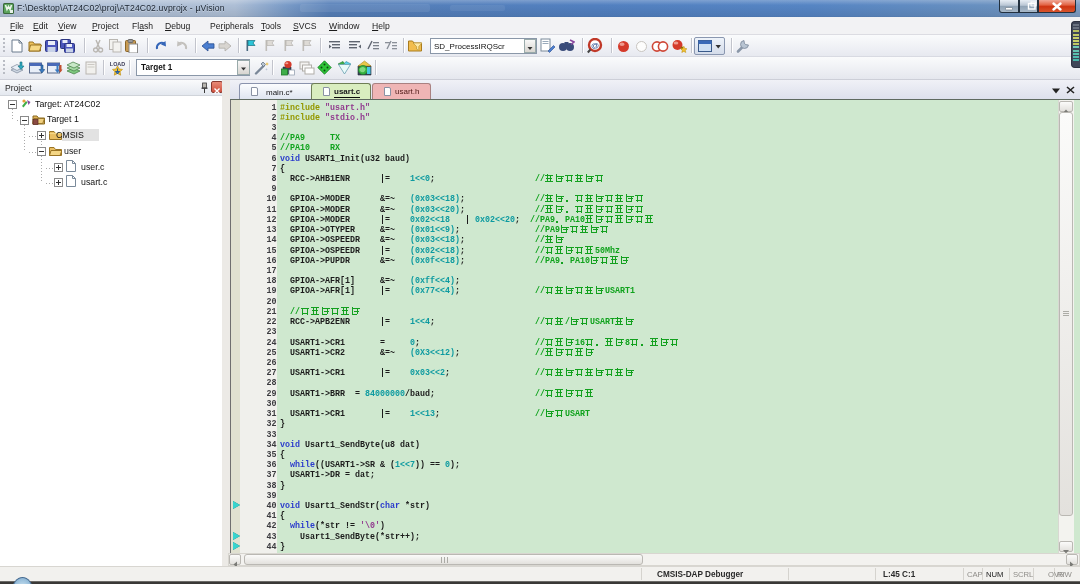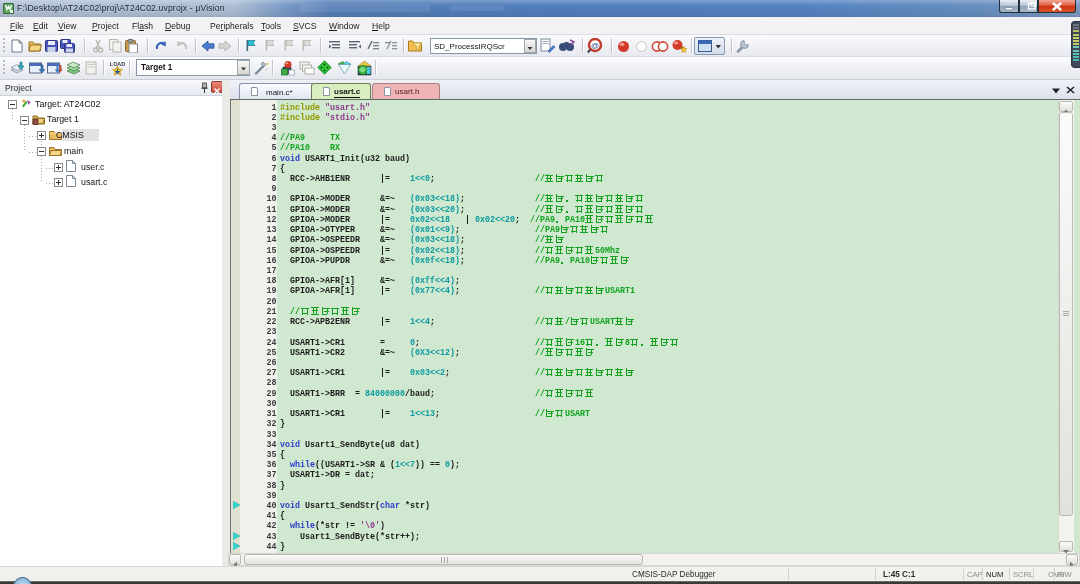--- a/index.html
+++ b/index.html
@@ -394,21 +394,21 @@
     </svg>
 <div class="trow" style="left:56px;top:130px">CMSIS</div>
 <svg class="abs" style="left:37px;top:147px" width="9" height="9" viewBox="0 0 9 9">
       <rect x="0.5" y="0.5" width="8" height="8" fill="#fff" stroke="#8a8a8a"></rect>
       <path d="M2 4.5 h5" stroke="#333" stroke-width="1"></path>
     </svg>
 <svg class="abs" style="left:49px;top:145px" width="13" height="11" viewBox="0 0 13 11">
       <path d="M0.5 2.5 h4.5 l1.5 2 h6 v6 h-12 z" fill="#e9be62" stroke="#9a7424"></path>
       <path d="M2 5.5 h11 l-2 5 h-10.5 z" fill="#f4d685" stroke="#9a7424"></path>
     </svg>
-<div class="trow" style="left:64px;top:146px">main</div>
+<div class="trow" style="left:64px;top:146px">user</div>
 <svg class="abs" style="left:54px;top:163px" width="9" height="9" viewBox="0 0 9 9">
       <rect x="0.5" y="0.5" width="8" height="8" fill="#fff" stroke="#8a8a8a"></rect>
       <path d="M2 4.5 h5" stroke="#333" stroke-width="1"></path>
       <path d="M4.5 2 v5" stroke="#333" stroke-width="1"></path>
     </svg>
 <svg class="abs" style="left:66px;top:160px" width="10" height="12" viewBox="0 0 10 12">
       <path d="M0.5 0.5 h6 l3 3 v8 h-9 z" fill="#fff" stroke="#7a8a9a"></path>
       <path d="M6.5 0.5 v3 h3" fill="none" stroke="#7a8a9a"></path>
     </svg>
 <div class="trow" style="left:81px;top:162px">user.c</div>
@@ -425,21 +425,21 @@
 <div id="split" class="abs"></div>
 <div id="tabbar" class="abs"></div>
 <div class="tab" style="left:239px;width:92px;background:linear-gradient(#fbfcfe,#dfe5f0)">
       <div class="ic"></div>
       <div class="tx" style="top:3.5px;left:26px">main.c*</div>
     </div>
 <div class="tab" style="left:311px;width:60px;background:#d9edbf;border-color:#6f7d56">
       <div class="ic"></div>
       <div class="tx" style="font-weight:bold;left:22px;border-bottom:1.6px solid #0a0a0a;padding-bottom:1px">usart.c</div>
     </div>
-<div class="tab" style="left:372px;width:68px;background:#efb5b5;border-color:#a98181">
+<div class="tab" style="left:372px;width:59px;background:#efb5b5;border-color:#a98181">
       <div class="ic"></div>
       <div class="tx" style="left:22px;color:#55201d">usart.h</div>
     </div>
 <svg class="abs" style="left:1050px;top:86px" width="12" height="9" viewBox="0 0 12 9">
       <path d="M2 2.5 h8 l-4 5 z" fill="#222"></path>
     </svg>
 <svg class="abs" style="left:1065px;top:85px" width="11" height="10" viewBox="0 0 11 10">
       <path d="M2 2 L9 8 M9 2 L2 8" stroke="#222" stroke-width="1.6"></path>
     </svg>
 <div id="tabline" class="abs"></div>
@@ -562,21 +562,21 @@
       </svg></div>
 <div id="status" class="abs">
       <div class="scell" style="left:641px"></div>
       <div class="scell" style="left:788px"></div>
       <div class="scell" style="left:875px"></div>
       <div class="scell" style="left:963px"></div>
       <div class="scell" style="left:982px"></div>
       <div class="scell" style="left:1009px"></div>
       <div class="scell" style="left:1033px"></div>
       <div class="scell" style="left:1054px"></div>
-      <span style="left:632px;color:#2a2a2a;font-weight:normal">CMSIS-DAP Debugger</span>
+      <span style="left:657px;color:#2a2a2a;font-weight:bold">CMSIS-DAP Debugger</span>
       <span style="left:883px;color:#2a2a2a;font-weight:bold">L:45 C:1</span>
       <span style="left:967px;color:#8f8d89" class="lk">CAP</span>
       <span style="left:986px;color:#1a1a1a;font-weight:normal" class="lk">NUM</span>
       <span style="left:1013px;color:#8f8d89" class="lk">SCRL</span>
       <span style="left:1048px;color:#8f8d89" class="lk">OVR</span>
       <span style="left:1057px;color:#8f8d89" class="lk">R/W</span>
     </div>
 <div id="taskstrip" class="abs"></div>
 <div id="orb" class="abs"></div>
 <div id="gadget" class="abs"></div>

